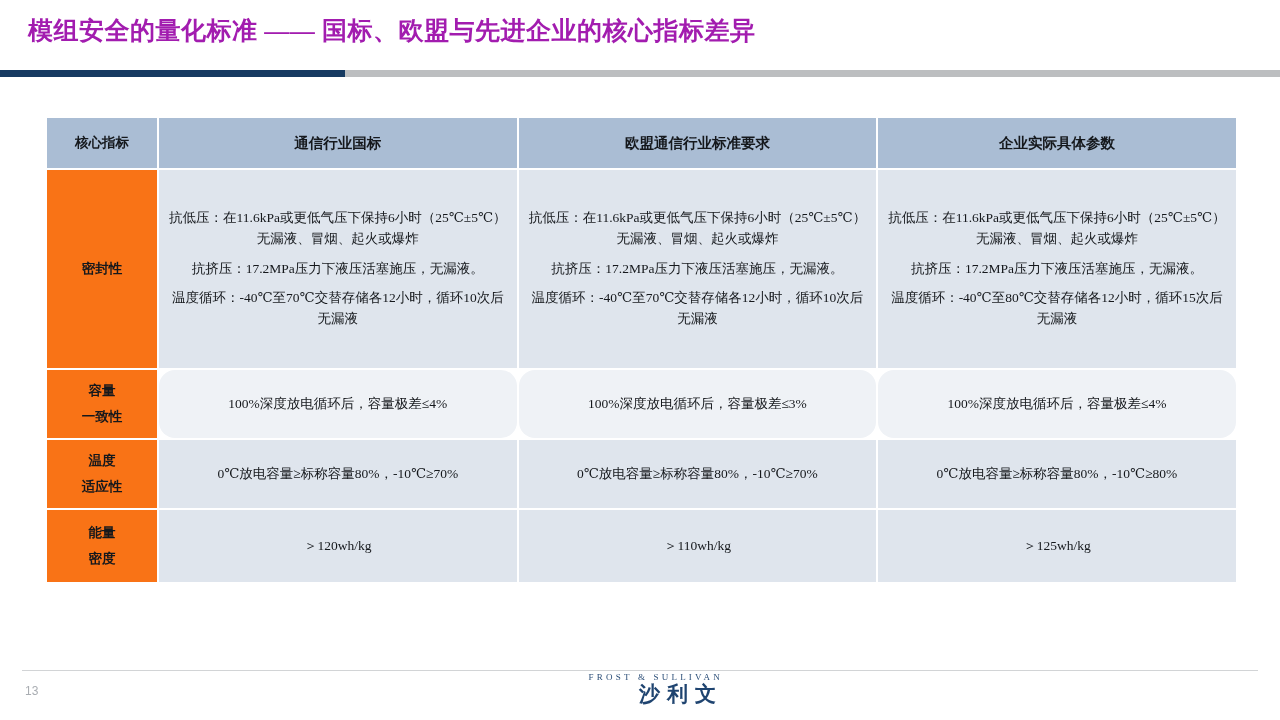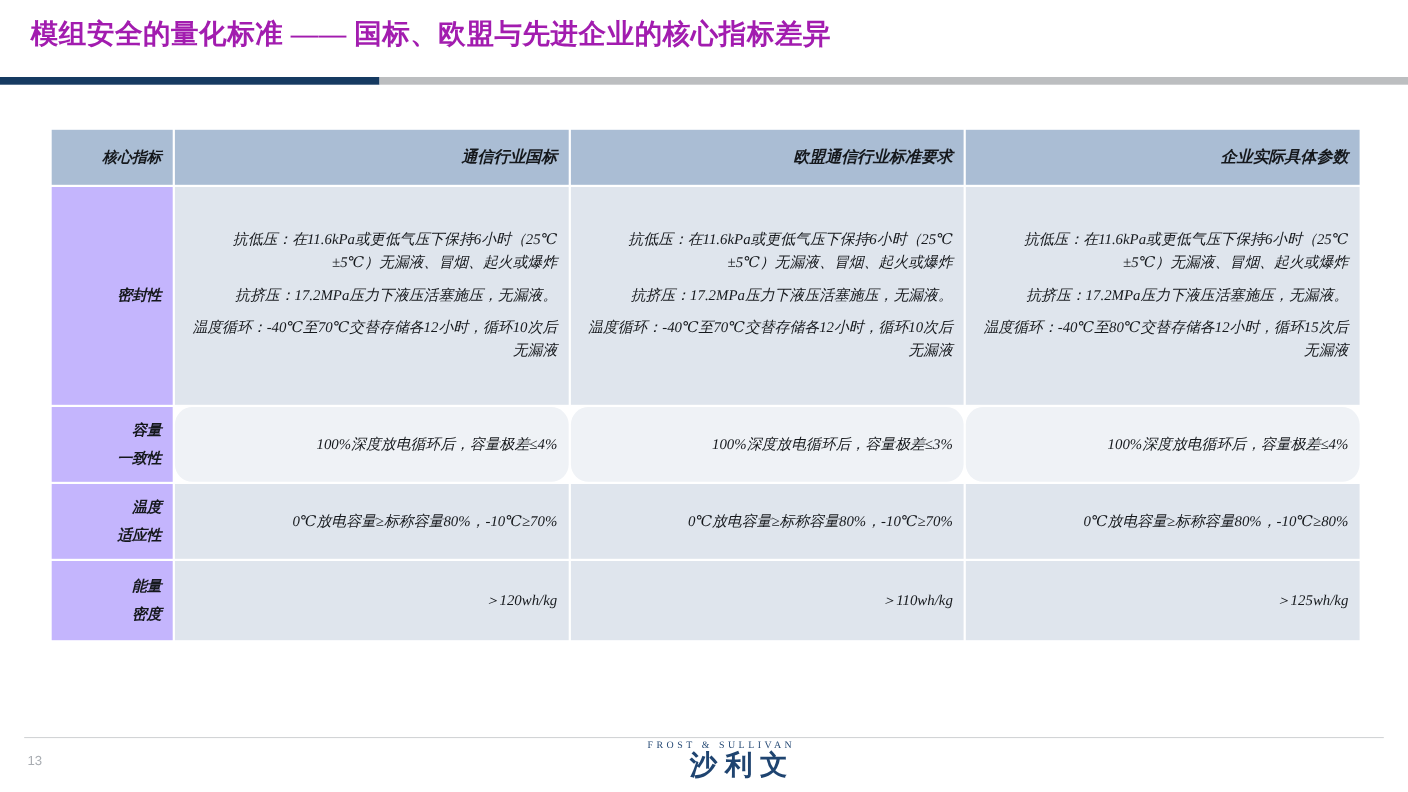--- a/index.html
+++ b/index.html
@@ -61,40 +61,39 @@
     width: 100%;
     table-layout: fixed;
   }
   table.spec-table col.c-label { width: 110px; }
   table.spec-table col.c-data  { width: 357.6px; }
 
   .spec-table th,
   .spec-table td {
     padding: 6px 10px;
     vertical-align: middle;
-    text-align: right;
+    text-align: center;
     font-size: 13.5px;
     color: #15181c;
     line-height: 1.55;
-    font-style: italic;
   }
 
   .spec-table thead th {
     background: #aabdd4;
     font-weight: bold;
     font-size: 14.5px;
     height: 34px;
     padding: 8px 10px;
   }
   .spec-table thead th.head-label {
     font-size: 13.5px;
   }
 
   .spec-table td.row-label {
-    background: #c4b5fd;
+    background: #f97316;
     font-weight: bold;
     font-size: 13.5px;
     line-height: 1.95;
   }
 
   .spec-table tr.row-dark td.row-data { background: #dfe5ed; }
   .spec-table tr.row-light td.row-data { background: #eff2f6; border-radius: 16px; }
 
   .spec-table tr.r-seal td { height: 186px; }
   .spec-table tr.r-cap td  { height: 56px; }
@@ -138,21 +137,21 @@
   }
   .brand-logo .brand-en {
     font-size: 9px;
     letter-spacing: 3.2px;
     font-family: "Liberation Serif", serif;
     color: #2a4d77;
     margin-bottom: 1px;
     white-space: nowrap;
   }
   .brand-logo .brand-cn {
-    font-size: 25px;
+    font-size: 21px;
     font-weight: bold;
     letter-spacing: 7px;
     font-family: "Liberation Sans", sans-serif;
     color: #1f4470;
     line-height: 1.05;
     white-space: nowrap;
   }
 </style>
 </head>
 <body>

